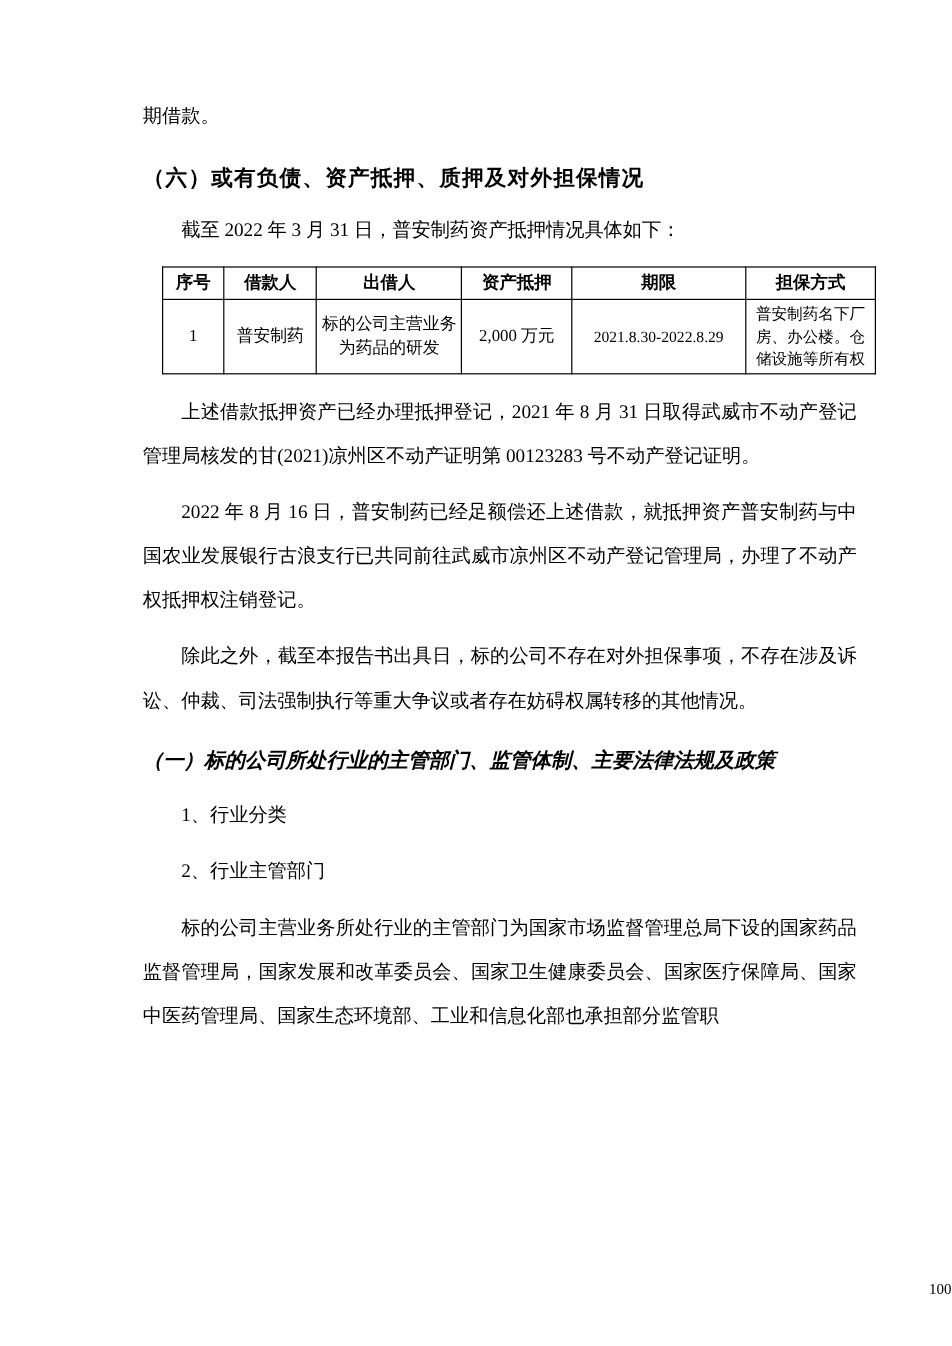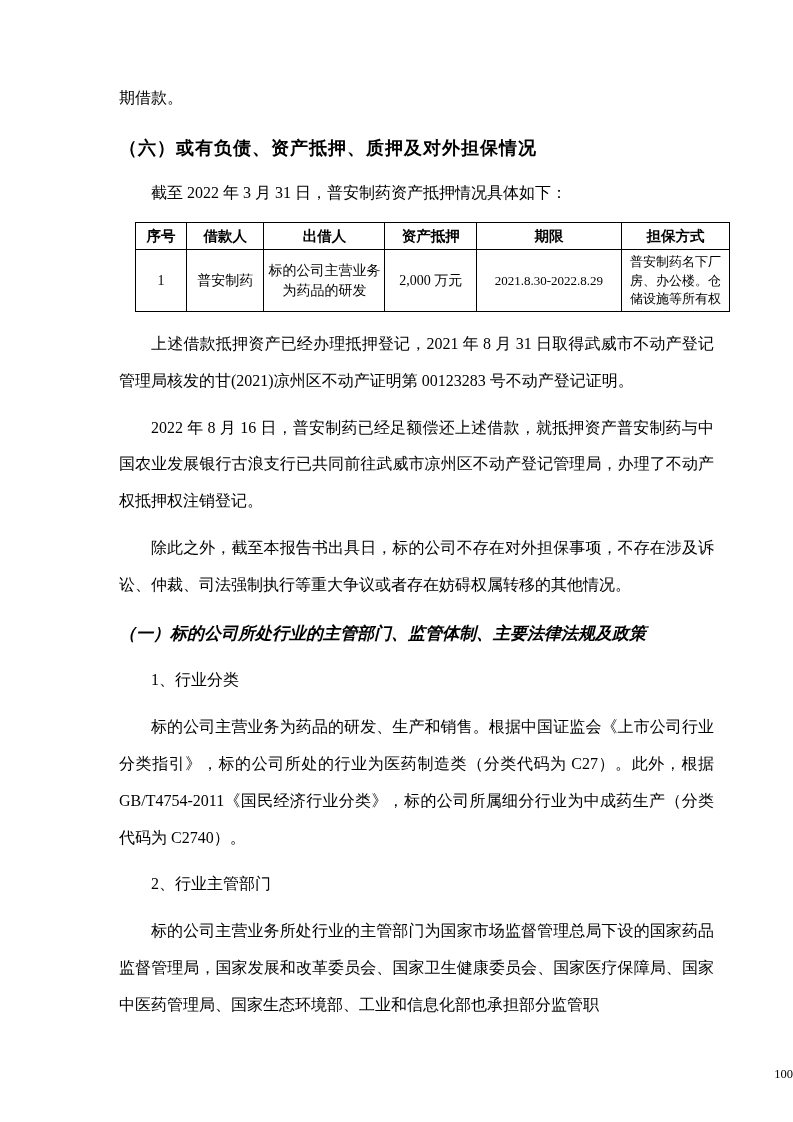--- a/index.html
+++ b/index.html
@@ -129,21 +129,20 @@
 
   <p class="body-text">2022 年 8 月 16 日，普安制药已经足额偿还上述借款，就抵押资产普安制药与中国农业发展银行古浪支行已共同前往武威市凉州区不动产登记管理局，办理了不动产权抵押权注销登记。</p>
 
   <p class="body-text">除此之外，截至本报告书出具日，标的公司不存在对外担保事项，不存在涉及诉讼、仲裁、司法强制执行等重大争议或者存在妨碍权属转移的其他情况。</p>
 
 
   <h2 class="heading-sub">（一）标的公司所处行业的主管部门、监管体制、主要法律法规及政策</h2>
 
   <p class="item-title">1、行业分类</p>
 
-  <p class="body-text">标的公司主营业务为药品的研发、生产和销售。根据中国证监会《上市公司行业分类指引》，标的公司所处的行业为医药制造类（分类代码为 C27）。此外，根据 GB/T4754-2011《国民经济行业分类》，标的公司所属细分行业为中成药生产（分类代码为 C2740）。</p>
 
   <p class="item-title">2、行业主管部门</p>
 
   <p class="body-text">标的公司主营业务所处行业的主管部门为国家市场监督管理总局下设的国家药品监督管理局，国家发展和改革委员会、国家卫生健康委员会、国家医疗保障局、国家中医药管理局、国家生态环境部、工业和信息化部也承担部分监管职</p>
 
   <div class="page-number">100</div>
 
 </div>
 
 </body></html>

